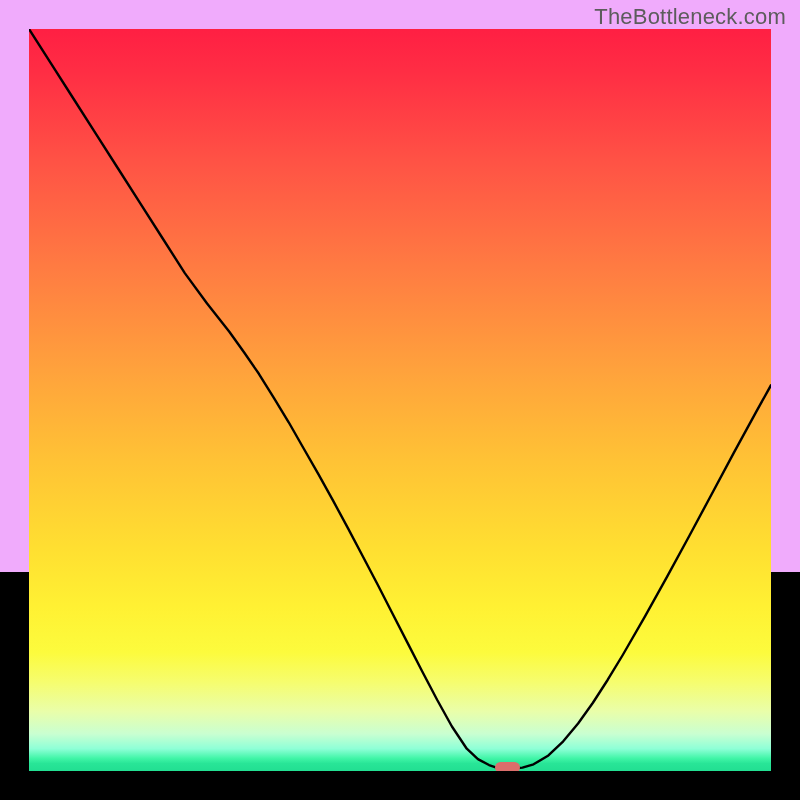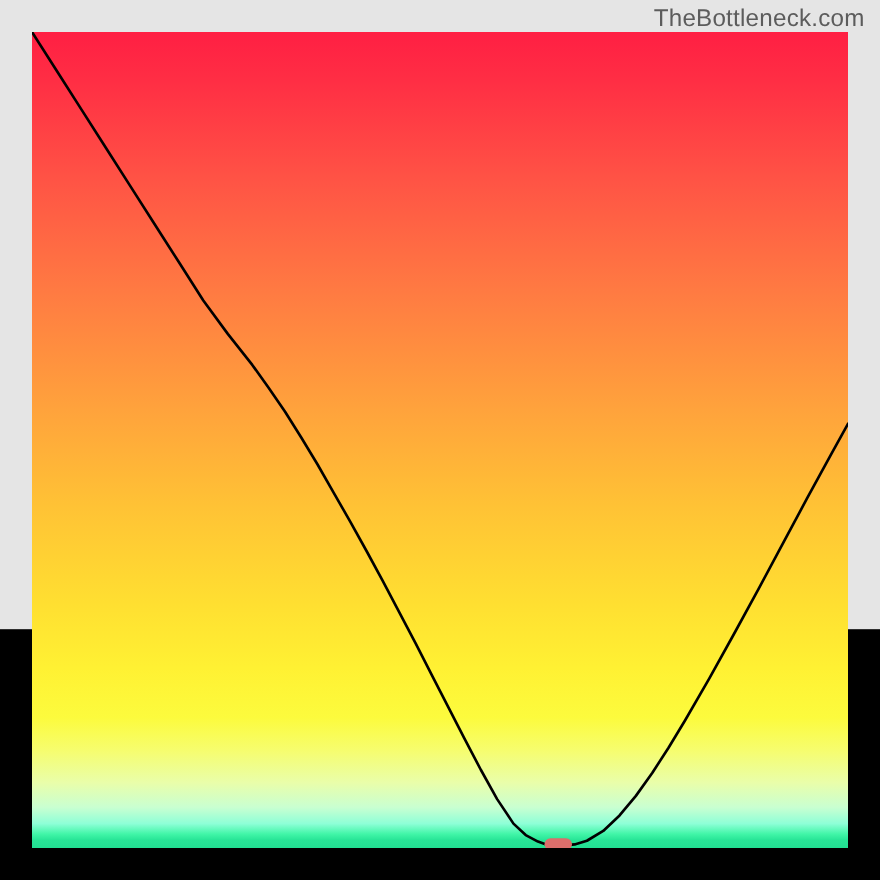--- a/index.html
+++ b/index.html
@@ -8,21 +8,21 @@
     width: 800px;
     height: 800px;
     overflow: hidden;
     background: #000;
     font-family: Arial, Helvetica, sans-serif;
   }
   .frame {
     position: relative;
     width: 800px;
     height: 572px;
-    background: #e5e5e5;
+    background: #f0abfc;
   }
   .watermark {
     position: absolute;
     top: 4px;
     right: 14px;
     font-size: 22px;
     font-weight: 500;
     color: #5c5c5c;
     letter-spacing: 0.2px;
     z-index: 20;

